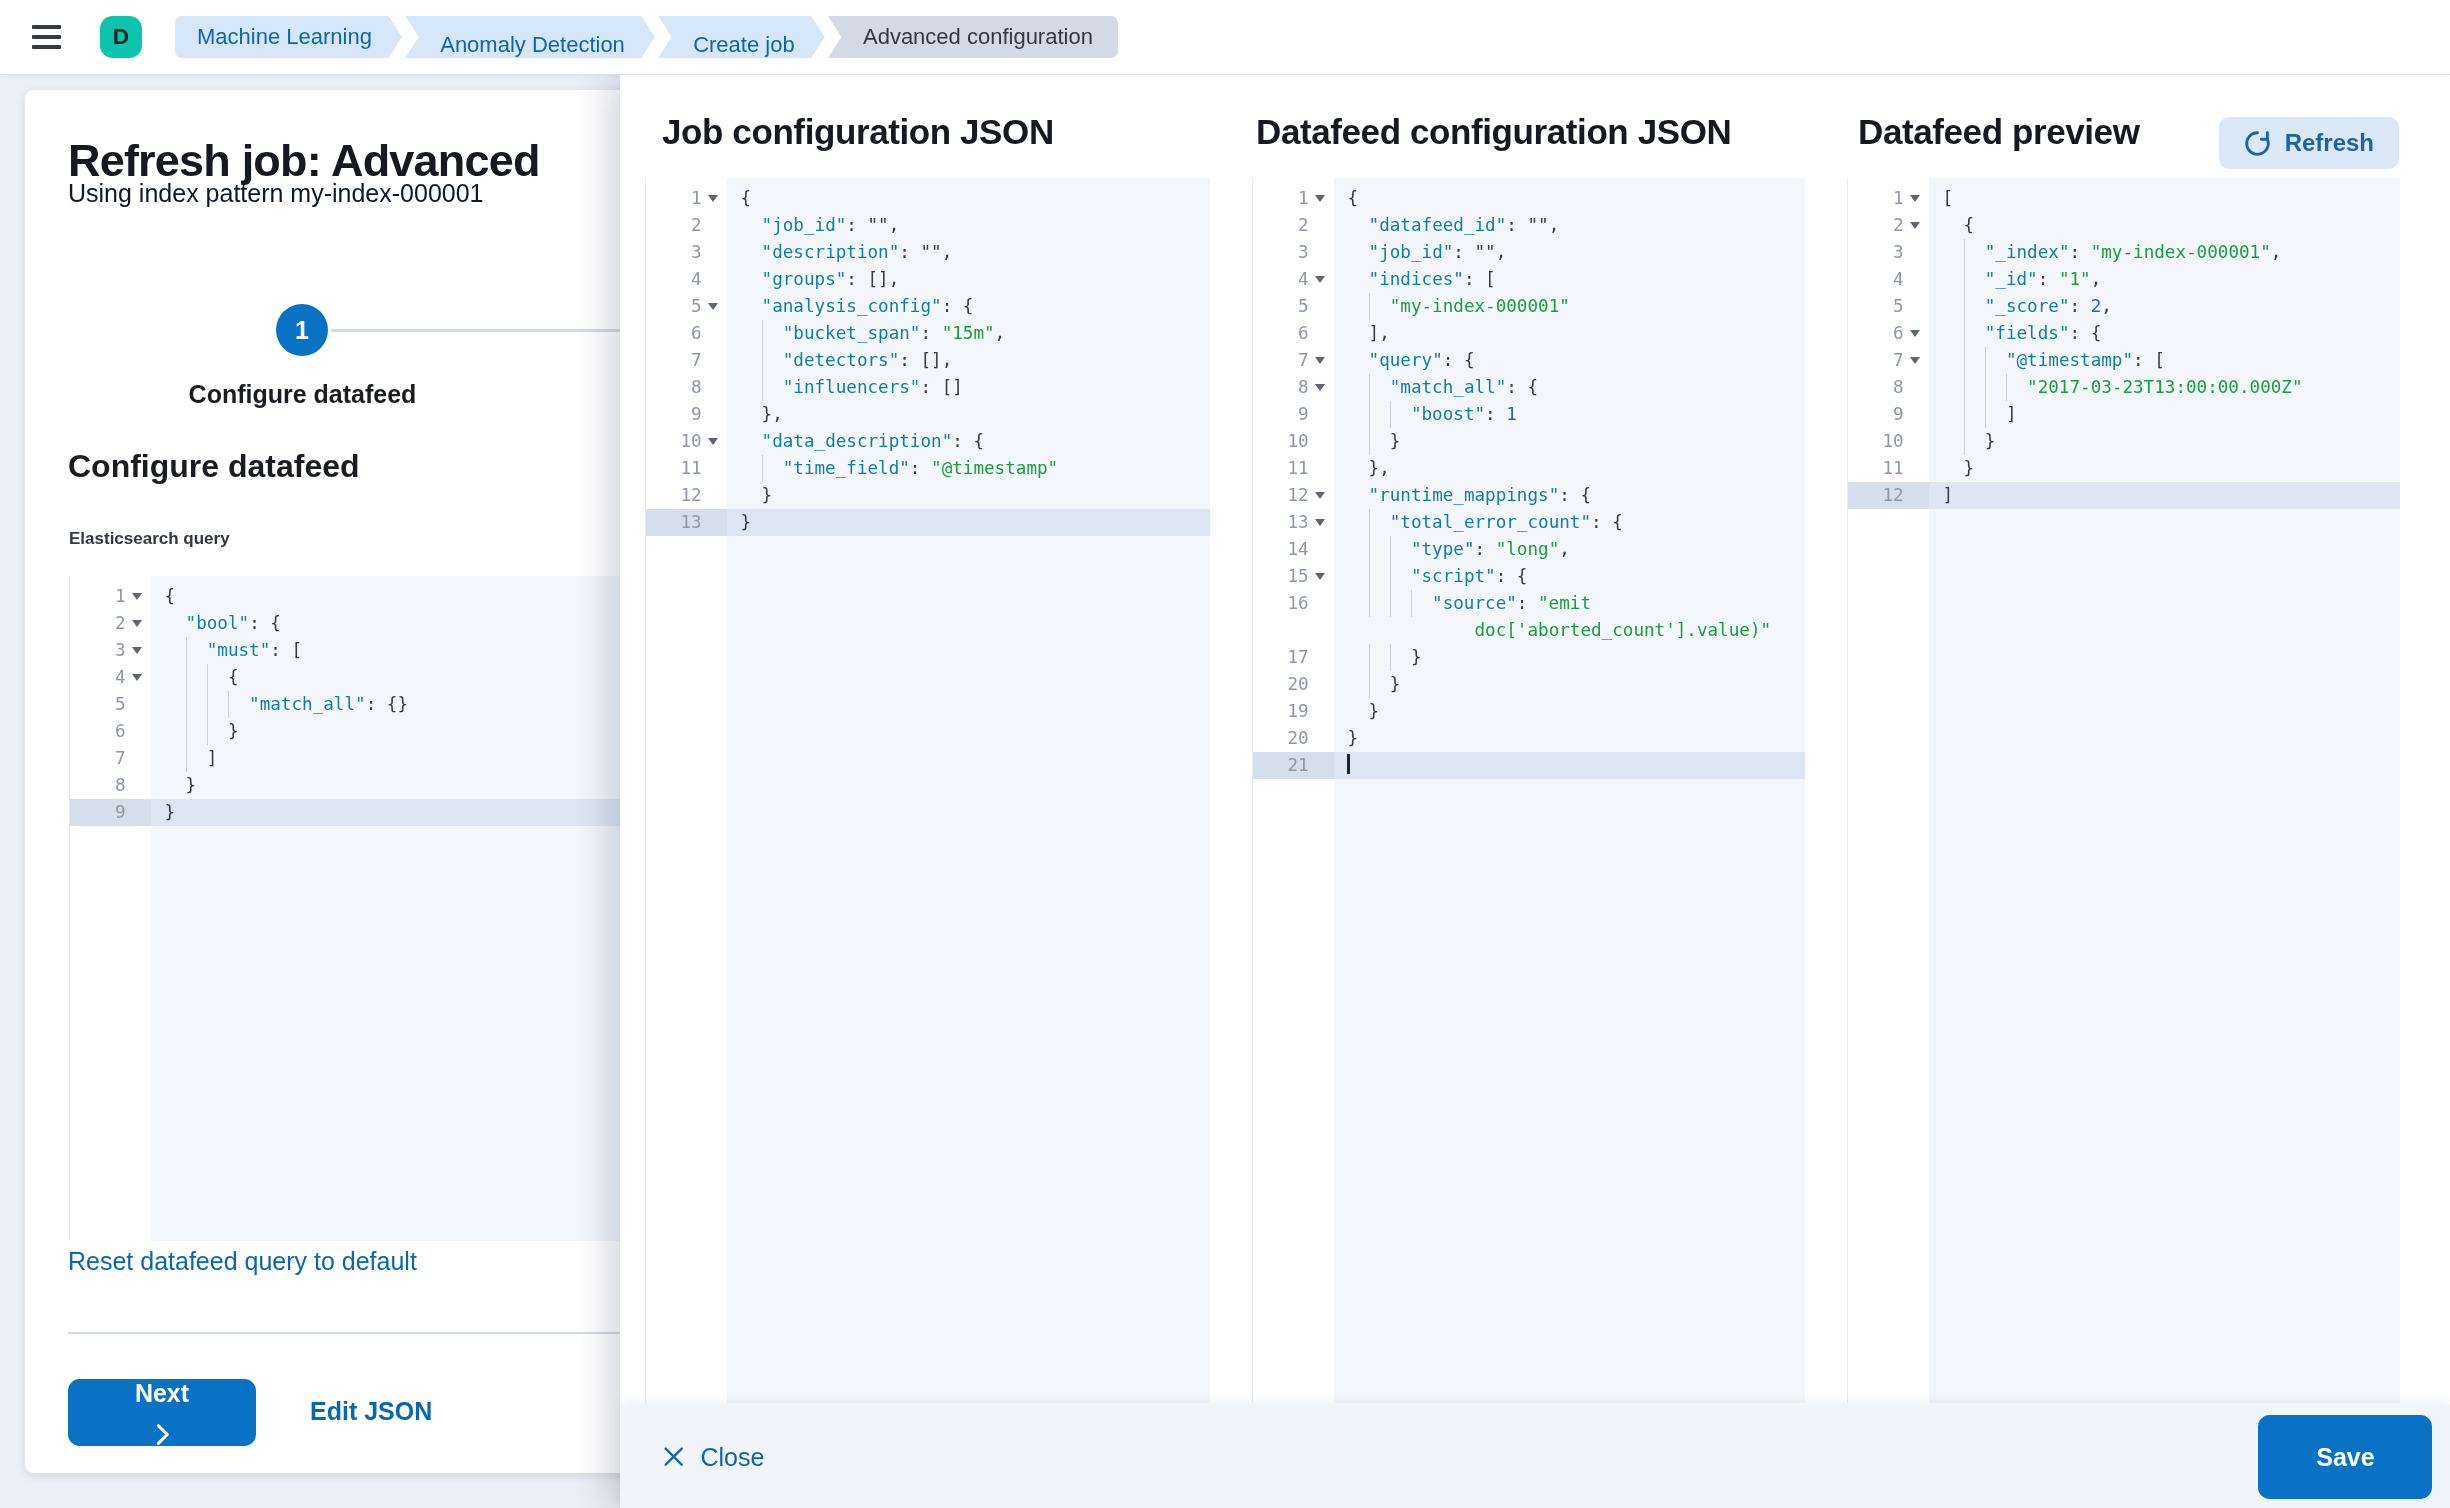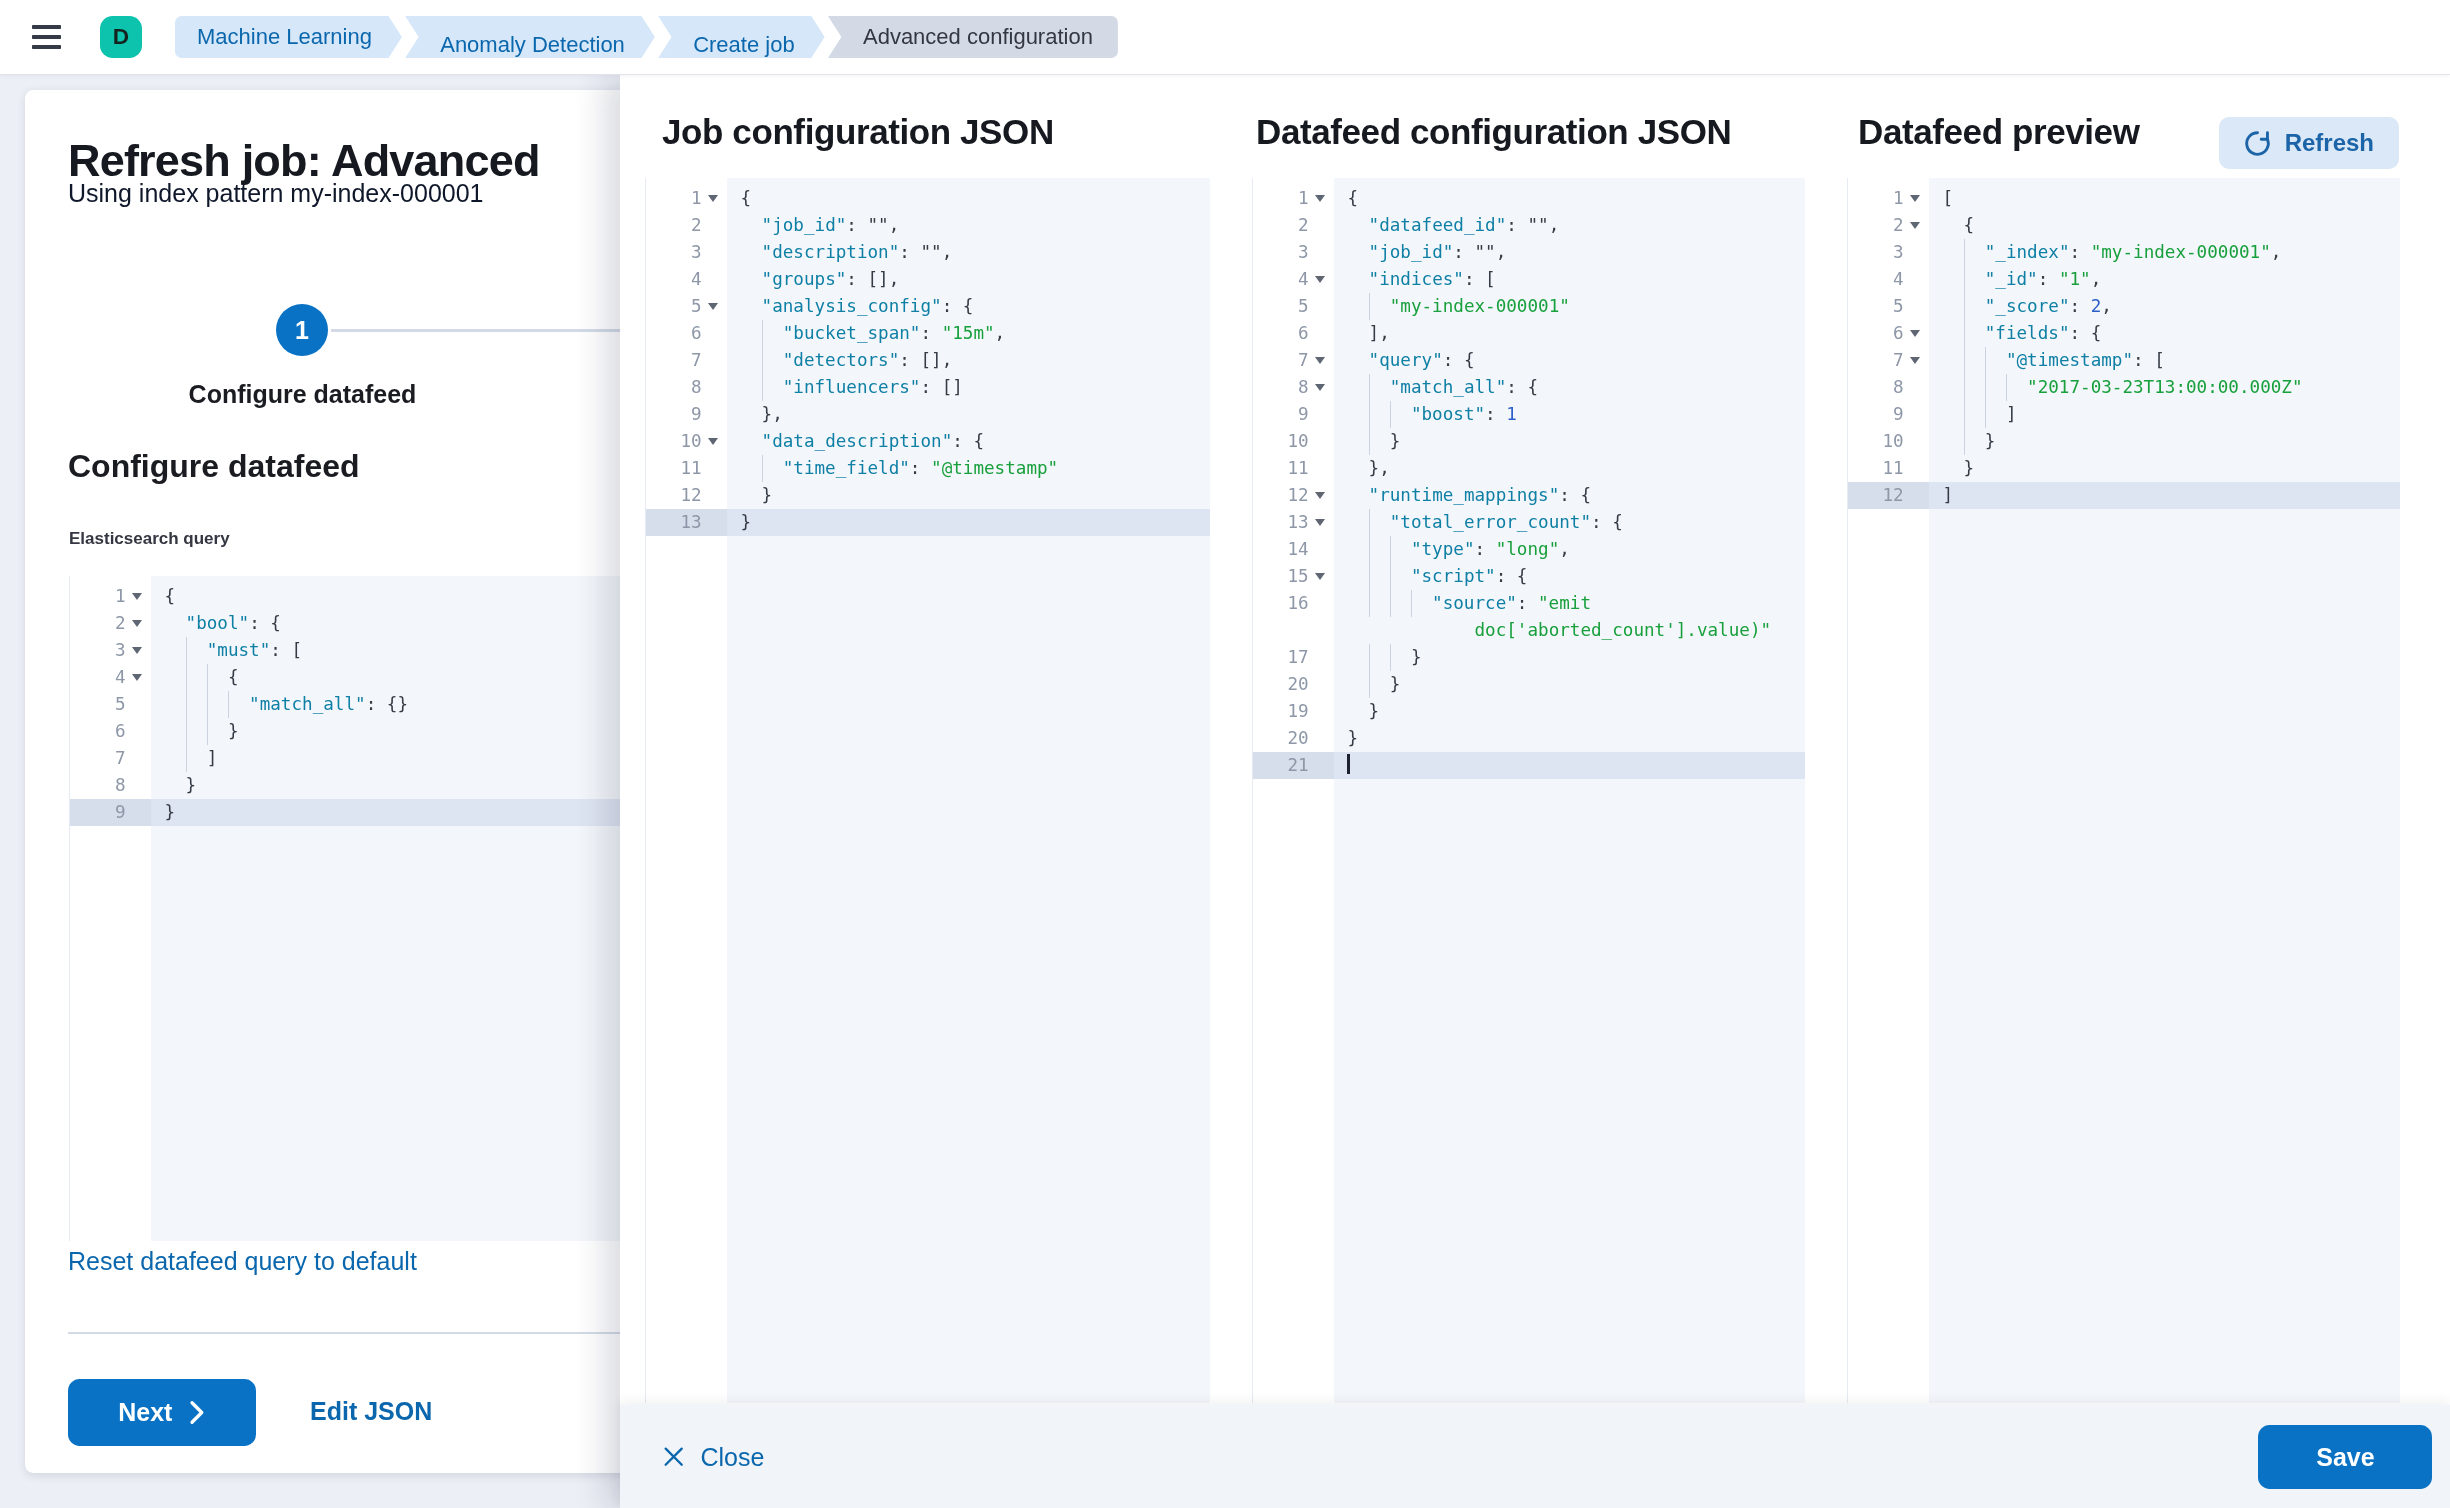--- a/index.html
+++ b/index.html
@@ -37,21 +37,21 @@
   .step-line { position:absolute; left:306px; top:239px; width:313px; height:2.5px; background:#d3dae6; }
   .step-label { position:absolute; left:152px; top:290px; width:251px; text-align:center;
                 font-size:25px; font-weight:700; color:#1a1c21; }
   .section-heading { position:absolute; left:43px; top:358px; font-size:32px; font-weight:700; color:#1a1c21; }
   .query-label { position:absolute; left:44px; top:439px; font-size:17px; font-weight:700; color:#343741; }
   .link { color:#0b67ad; font-weight:500; cursor:pointer; background:none; border:none; font-family:inherit; }
   .reset-link { position:absolute; left:43px; top:1157px; font-size:25px; }
   .divider { position:absolute; left:43px; top:1242px; width:552px; height:1.7px; background:#d3dae6; }
   .next-btn { position:absolute; left:43px; top:1289px; width:188px; height:67px; background:#0a72c4;
               border:none; border-radius:11.7px; color:#fff; font-size:25px; font-weight:600; font-family:inherit;
-              display:flex; align-items:center; justify-content:center; gap:15px; cursor:pointer; }
+              display:flex; align-items:center; justify-content:center; gap:15px; cursor:pointer;flex-direction:column; }
   .edit-json { position:absolute; left:285px; top:1307px; font-size:25px; font-weight:600; }
 
   
   .editor { position:absolute; background:#f3f6fa; border-left:1.7px solid #e6eaf2; overflow:hidden;
             font-family:"DejaVu Sans Mono",monospace; font-size:17.6px; cursor:text; }
   .editor::before { content:''; position:absolute; left:0; top:0; bottom:0; width:81px; background:#fff; }
   .ed-lines { position:relative; padding-top:6.7px; }
   .line { display:flex; height:27px; line-height:27px; white-space:pre; }
   .gut { width:81px; flex:none; display:flex; justify-content:flex-end; align-items:center; padding-right:3.3px; }
   .num { color:#8d97a7; }
@@ -69,21 +69,21 @@
   .flyout { position:absolute; left:620px; top:75px; width:1830px; height:1434px; background:#fff;
             box-shadow:-15px 0 30px rgba(30,40,70,.16); z-index:10; }
   .panel-title { position:absolute; top:37px; font-size:35px; font-weight:700; color:#16191f; letter-spacing:-0.4px; white-space:nowrap; }
   .refresh-btn { position:absolute; right:51px; top:42px; height:52px; padding:0 25px; background:#dbe8f7;
                  border:none; border-radius:10px; color:#1b64a8; font-size:24px; font-weight:600; font-family:inherit;
                  display:flex; align-items:center; gap:13.4px; cursor:pointer; }
   .footer { position:absolute; left:0; bottom:0; width:100%; height:104px; background:#f1f4f9;
             box-shadow:0 -3.3px 11.7px rgba(40,50,80,.08); display:flex; align-items:center;
             justify-content:space-between; padding:0 17.6px 0 42px; }
   .close-btn { display:flex; align-items:center; gap:15px; font-size:25px; }
-  .save-btn { width:174px; height:64px; background:#0a72c4; color:#fff; border:none; border-radius:11.7px;
+  .save-btn { width:174px; height:84px; background:#0a72c4; color:#fff; border:none; border-radius:11.7px;
               font-size:25px; font-weight:600; font-family:inherit; cursor:pointer; }
 </style>
 </head>
 <body>
 
 <div class="header">
   <button class="menu-btn">
     <i></i>
     <i></i>
     <i></i>

